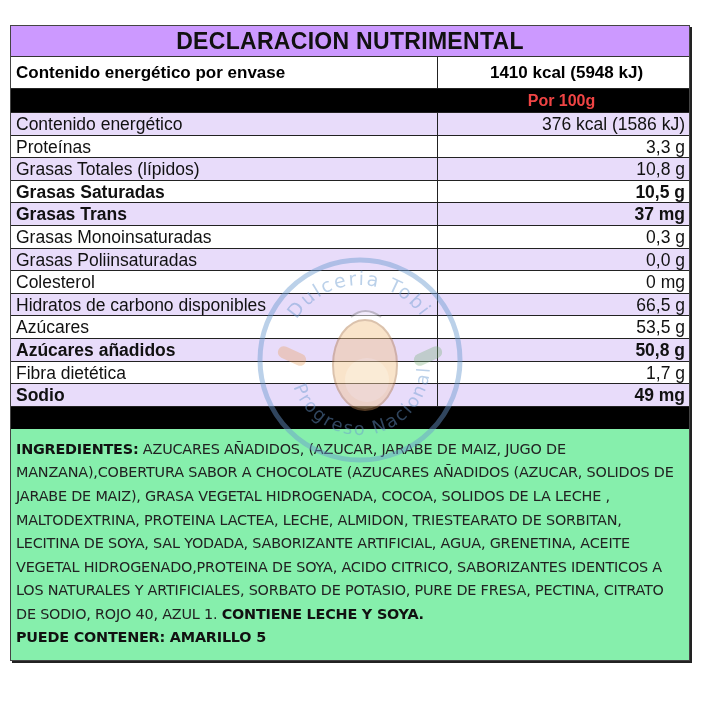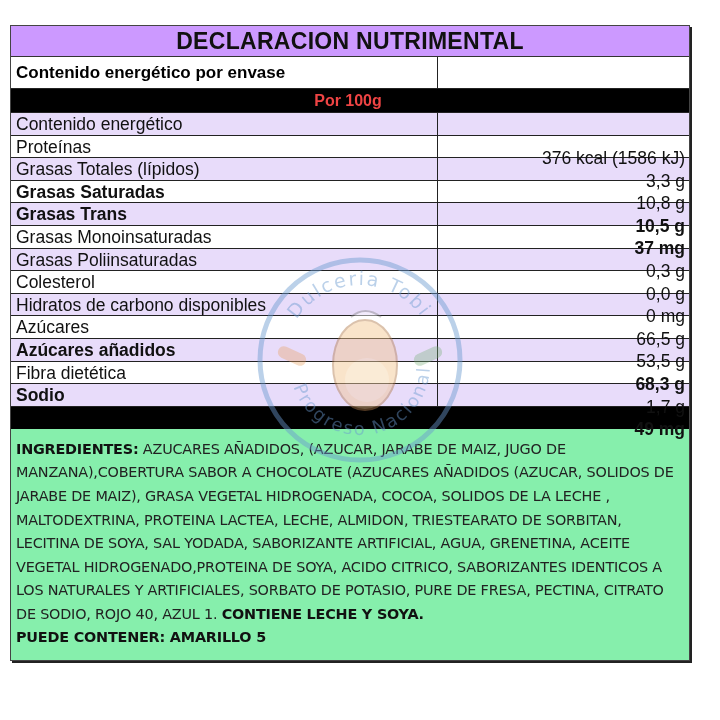--- a/index.html
+++ b/index.html
@@ -1,19 +1,19 @@
 <!DOCTYPE html>
 <html><head>
 <meta charset="utf-8">
 <style>
   html, body { margin:0; padding:0; background:#ffffff; }
   body { width:720px; height:720px; position:relative; overflow:hidden; font-family:"Liberation Sans", sans-serif; }
   .panel { position:absolute; left:10px; top:25px; width:678px; border:1px solid #444; box-shadow:2px 2px 0 #222; }
   .title { height:30px; background:#cc99ff; color:#111; font-weight:bold; font-size:23px; text-align:center; line-height:31px; border-bottom:1px solid #333; letter-spacing:0.3px; }
-  .row { display:flex; border-bottom:1px solid #222;flex-direction:column; }
+  .row { display:flex; border-bottom:1px solid #222; }
   .row .l { width:427px; border-right:1px solid #222; padding-left:5px; box-sizing:border-box; white-space:nowrap; }
   .row .r { flex:1; text-align:right; padding-right:4px; white-space:nowrap; }
   .energy { height:31px; background:#fff; font-weight:bold; font-size:17px; line-height:31px; }
   .energy .r { text-align:center; padding-left:10px; }
   .por { height:23px; background:#000; color:#ef4444; font-weight:bold; font-size:16px; line-height:23px; }
   .por .l { border-right:1px solid #000; }
   .por .r { text-align:center; }
   .nrow { height:21.6px; line-height:22px; font-size:17.5px; color:#111;gap:12px; }
   .nrow.alt { background:#e8dcfa; }
   .nrow.white { background:#ffffff; }
@@ -75,21 +75,21 @@
       <div class="row nrow alt">
         <div class="l">Hidratos de carbono disponibles</div>
         <div class="r">66,5 g</div>
       </div>
       <div class="row nrow white">
         <div class="l">Azúcares</div>
         <div class="r">53,5 g</div>
       </div>
       <div class="row nrow alt bold">
         <div class="l">Azúcares añadidos</div>
-        <div class="r">68,3 g</div>
+        <div class="r">50,8 g</div>
       </div>
       <div class="row nrow white">
         <div class="l">Fibra dietética</div>
         <div class="r">1,7 g</div>
       </div>
       <div class="row nrow alt bold">
         <div class="l">Sodio</div>
         <div class="r">49 mg</div>
       </div>
     </div>

